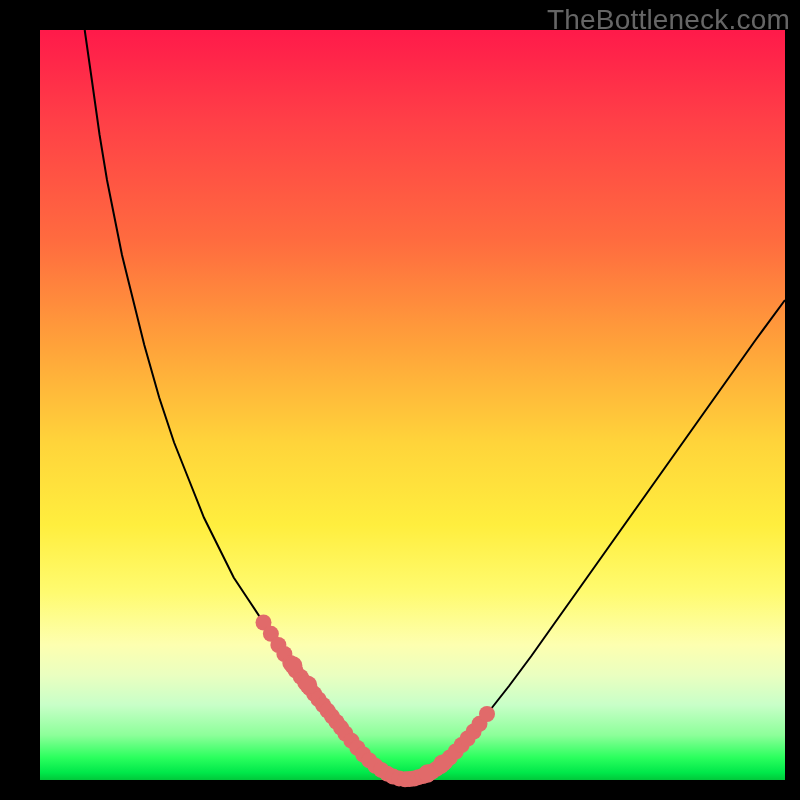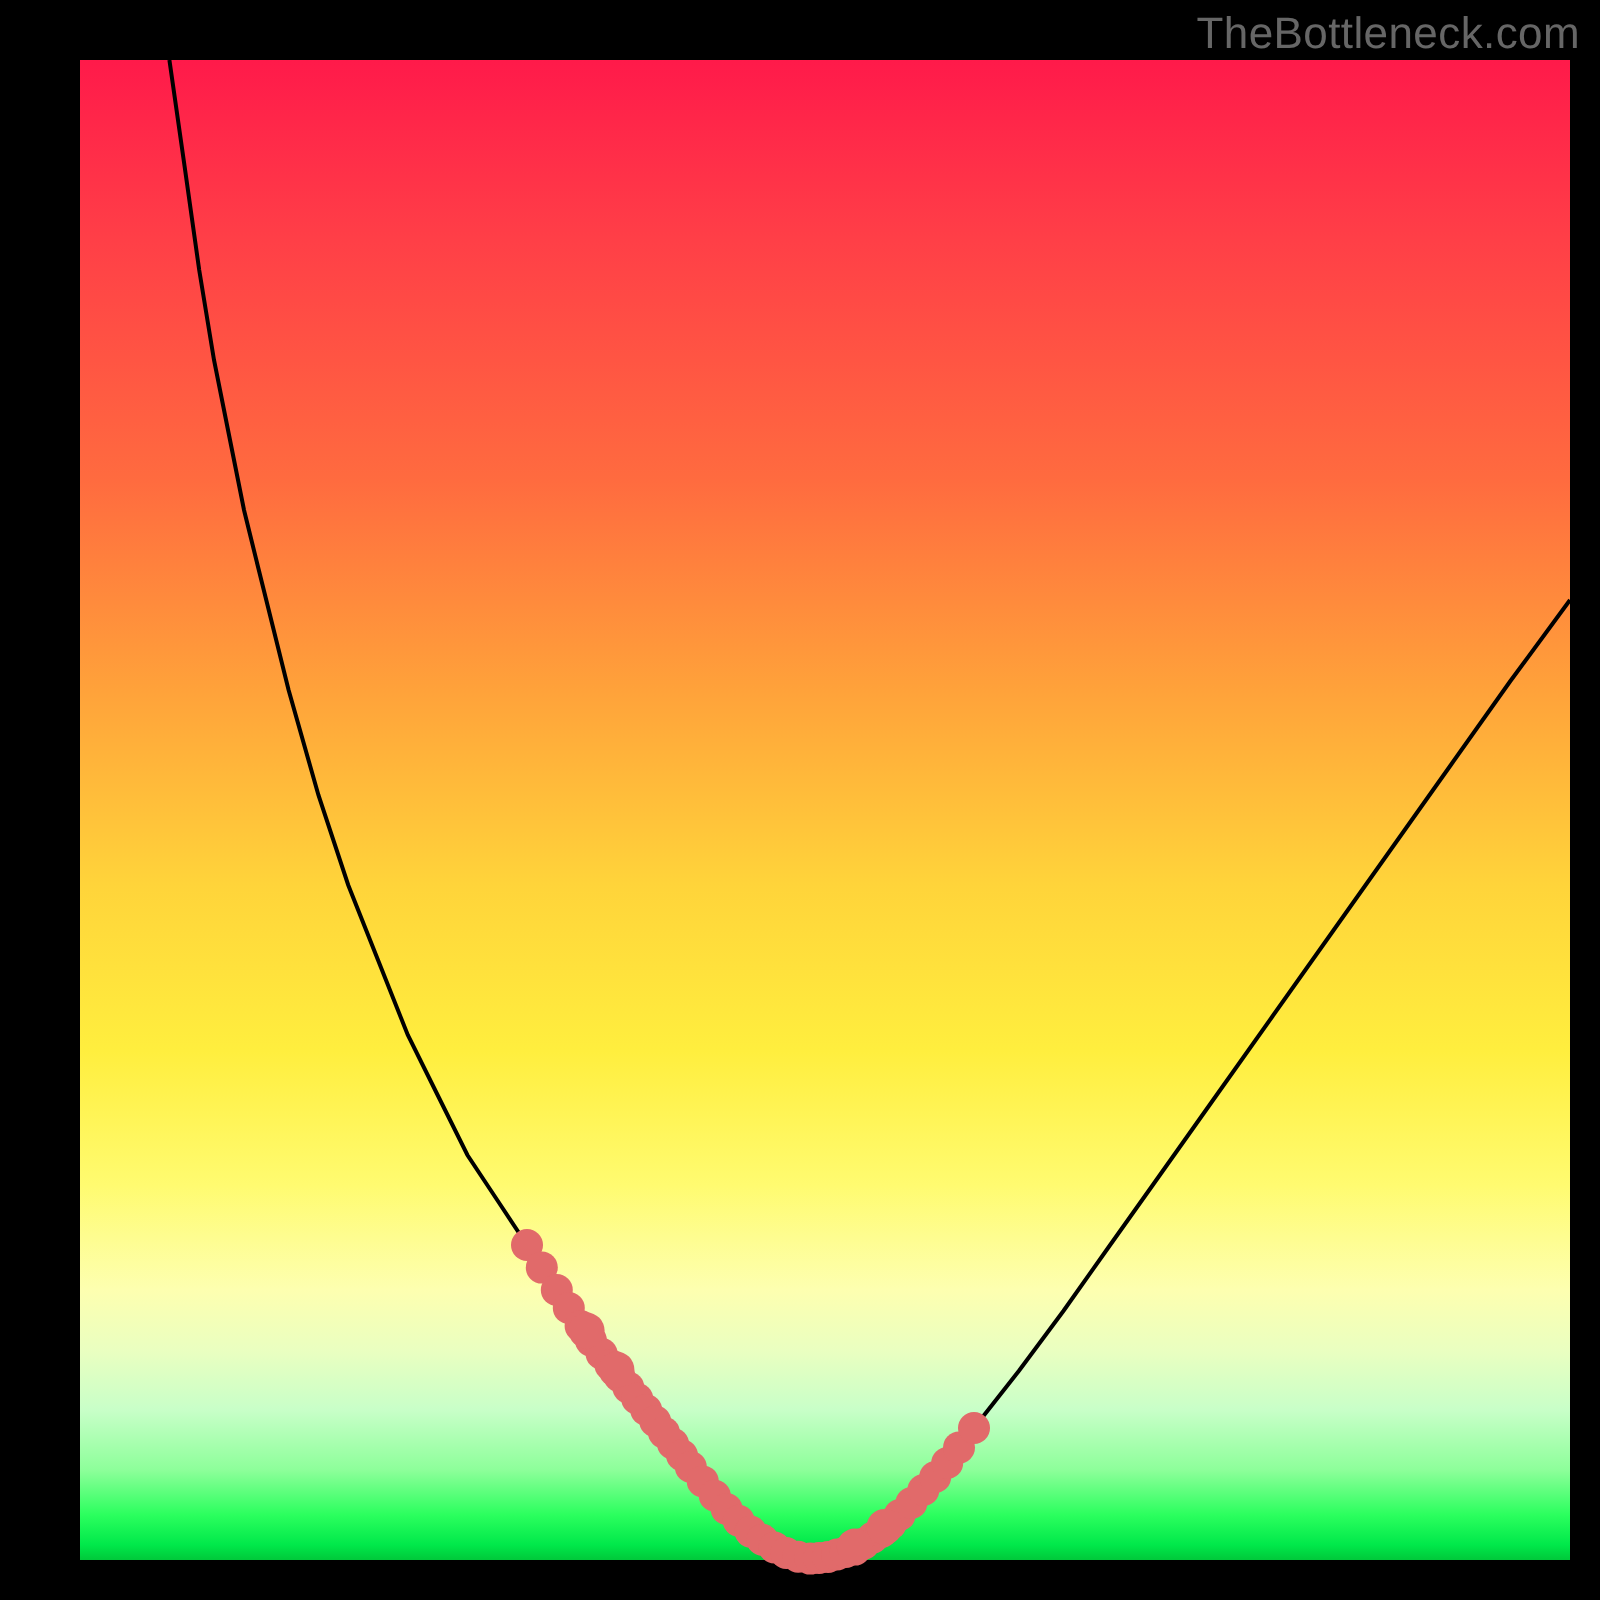--- a/index.html
+++ b/index.html
@@ -42,21 +42,21 @@
       #2bff5e 97%,
       #00e84a 99%,
       #00c83a 100%
     );
   }
   .watermark {
     position: absolute;
     top: 4px;
     right: 10px;
     color: #666;
-    font-size: 22px;
+    font-size: 28px;
     font-weight: 500;
     letter-spacing: 0.2px;
     user-select: none;
   }
   svg.overlay {
     position: absolute;
     left: 0;
     top: 0;
     width: 745px;
     height: 750px;

